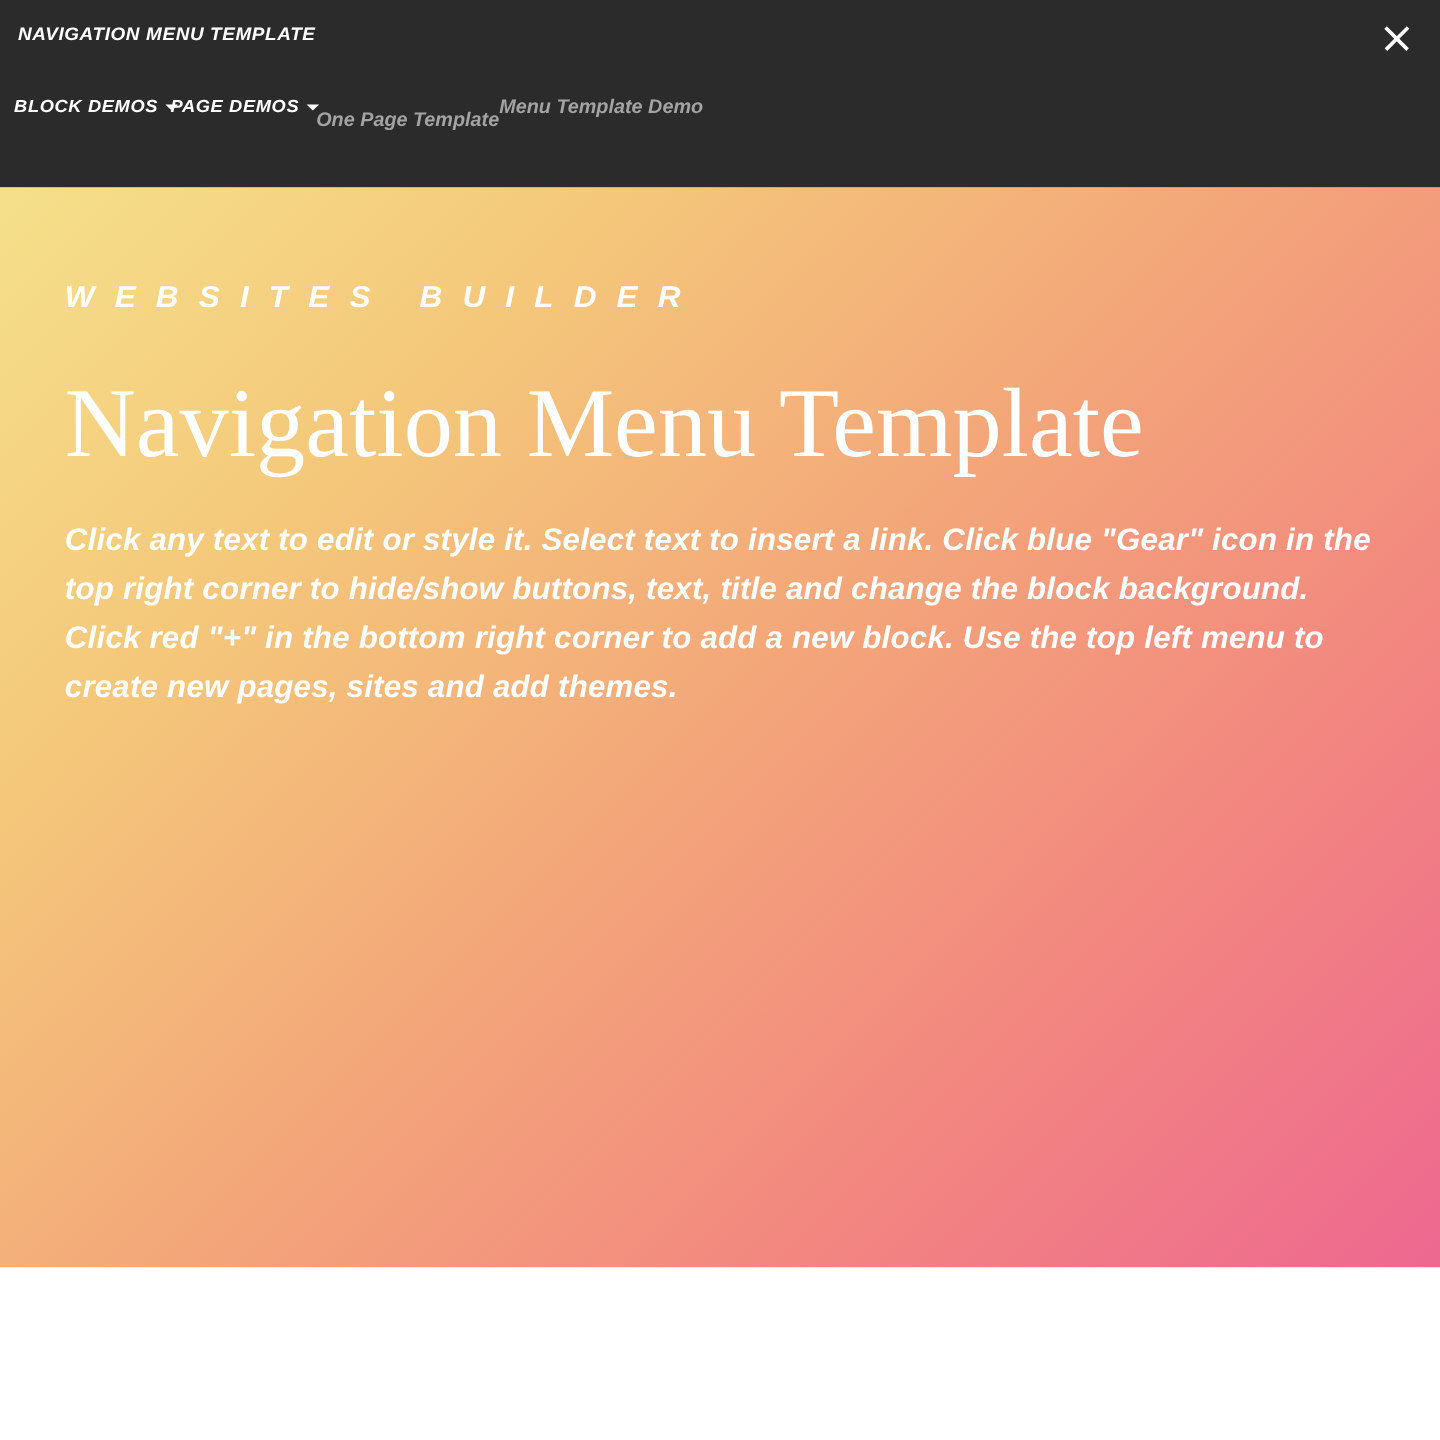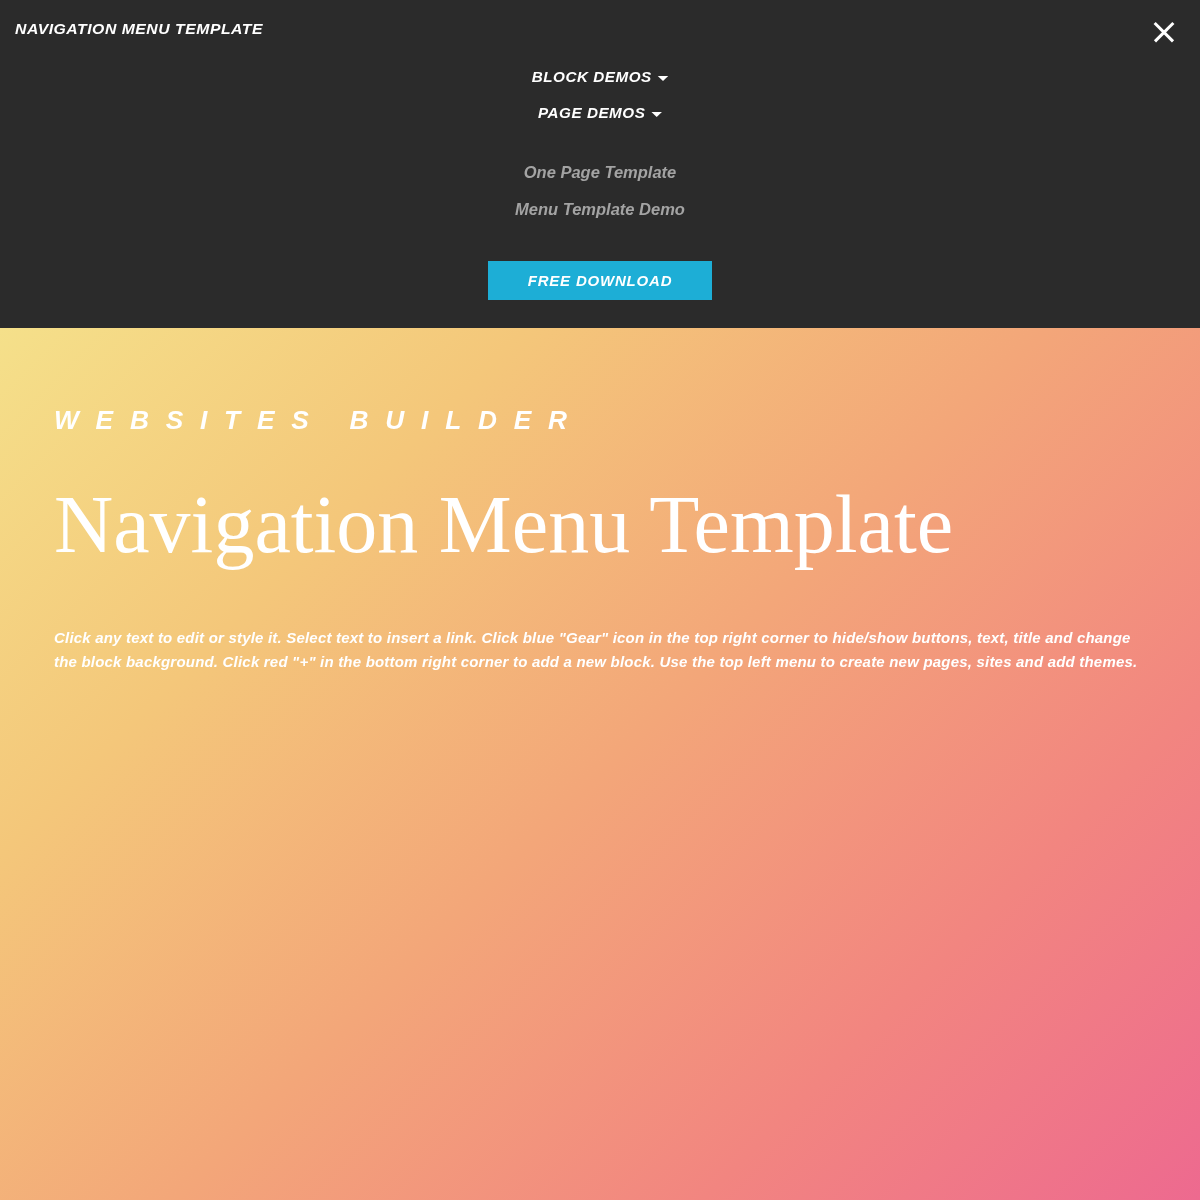--- a/index.html
+++ b/index.html
@@ -57,21 +57,21 @@
     .close-btn::before {
       transform: translate(-50%, -50%) rotate(45deg);
     }
     
     .close-btn::after {
       transform: translate(-50%, -50%) rotate(-45deg);
     }
     
     .nav-container {
       display: flex;
-      flex-direction: column;
+      flex-direction: row;
       align-items: center;
       margin-top: 32px;
     }
     
     .nav-dropdown {
       color: #ffffff;
       font-size: 14.5px;
       font-weight: 800;
       font-style: italic;
       letter-spacing: 0.5px;
@@ -143,25 +143,25 @@
       color: #ffffff;
       font-size: 82px;
       font-weight: 400;
       margin-top: 45px;
       line-height: 1.1;
       font-family: Georgia, 'Times New Roman', serif;
     }
     
     .description {
       color: #ffffff;
-      font-size: 15px;
+      font-size: 26px;
       font-weight: 600;
       font-style: italic;
       line-height: 1.58;
-      margin-top: 56px;
+      margin-top: 31px;
       font-family: Arial, sans-serif;
       letter-spacing: 0.2px;
     }
   </style>
 </head>
 <body>
 
 <header class="header">
   <div class="logo">NAVIGATION MENU TEMPLATE</div>
   <button class="close-btn"></button>
@@ -172,21 +172,20 @@
       <span class="caret"></span>
     </div>
     <div class="nav-dropdown">
       <span>PAGE DEMOS</span>
       <span class="caret"></span>
     </div>
 
     <a class="nav-link">One Page Template</a>
     <a class="nav-link">Menu Template Demo</a>
 
-    <button class="download-btn">FREE DOWNLOAD</button>
   </nav>
 </header>
 
 <section class="hero">
   <div class="subtitle">WEBSITES BUILDER</div>
   <h1 class="title">Navigation Menu Template</h1>
   <p class="description">Click any text to edit or style it. Select text to insert a link. Click blue "Gear" icon in the top right corner to hide/show buttons, text, title and change the block background. Click red "+" in the bottom right corner to add a new block. Use the top left menu to create new pages, sites and add themes.</p>
 </section>
 
 </body></html>

